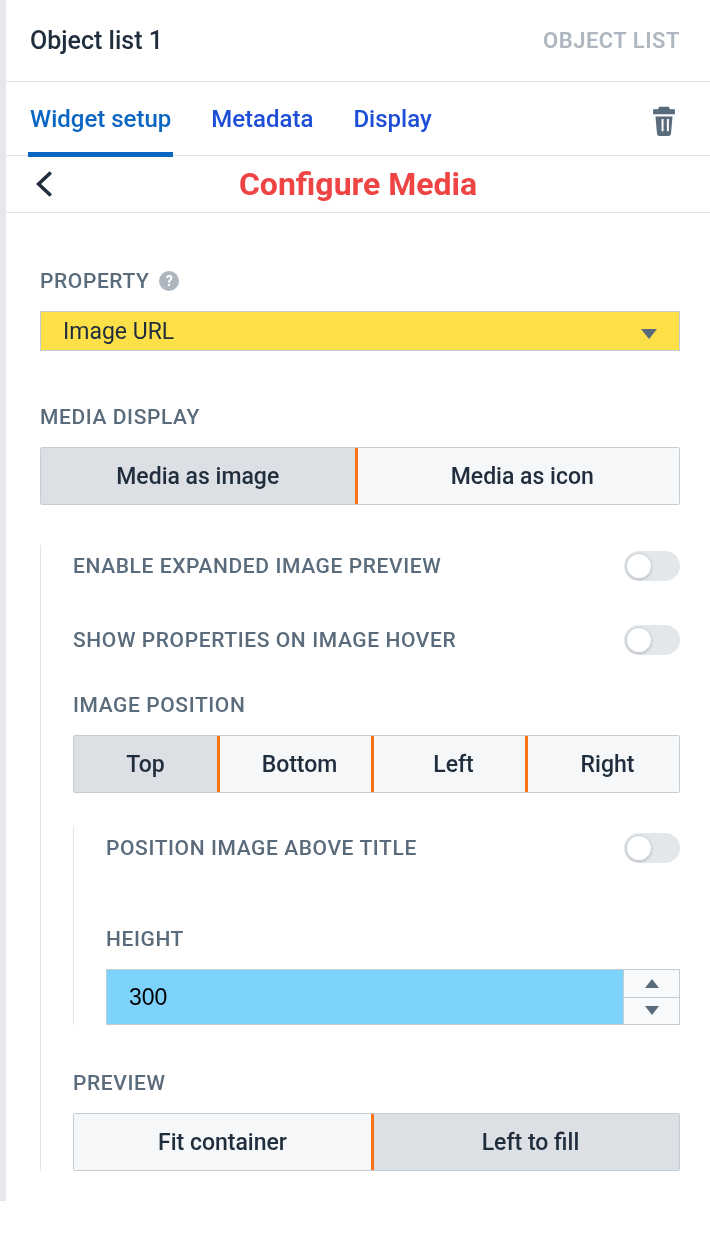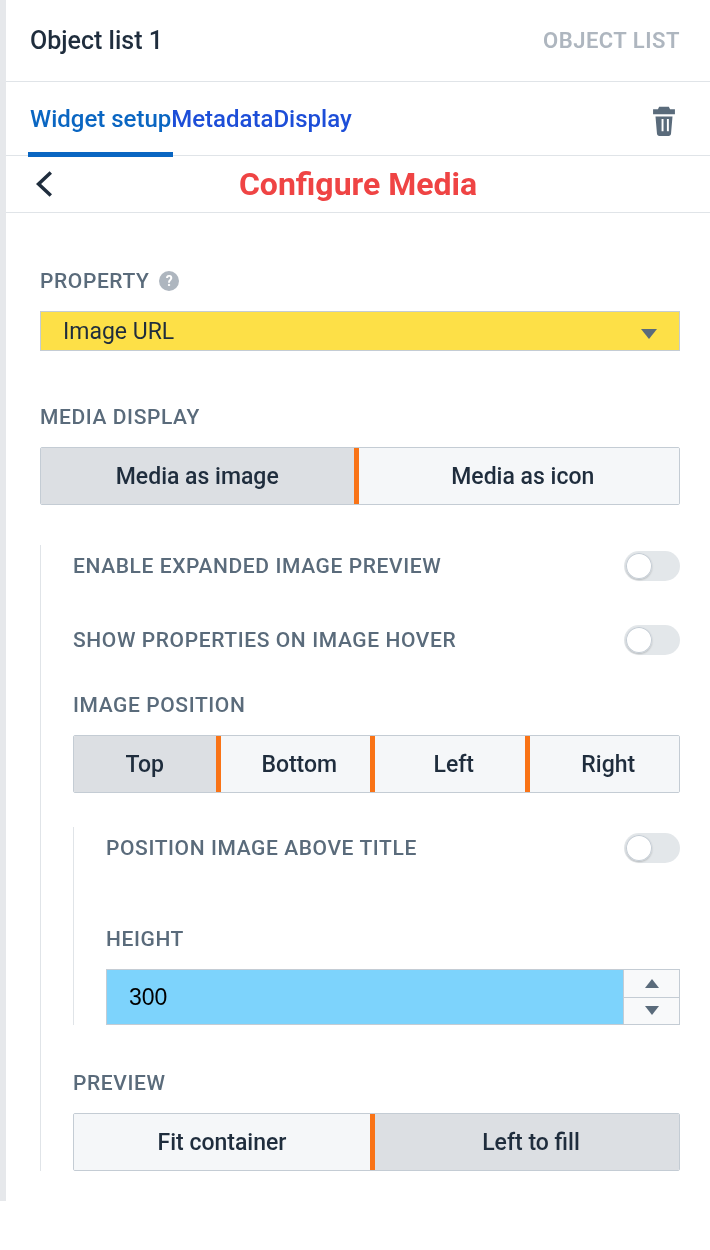--- a/index.html
+++ b/index.html
@@ -4,42 +4,42 @@
 <style>
   * { box-sizing: border-box; margin: 0; padding: 0; }
   html, body { width: 710px; height: 1250px; font-family: -apple-system, BlinkMacSystemFont, "Segoe UI", Roboto, Helvetica, Arial, sans-serif; color: #1f2d3d; background: #ffffff; }
   .panel { width: 710px; border-left: 6px solid #e6e8eb; }
   
   .header { display: flex; align-items: center; justify-content: space-between; padding: 26px 30px 26px 24px; border-bottom: 1px solid #e0e4e8; }
   .header .title { font-size: 25px; font-weight: 500; color: #1f2d3d; }
   .header .type-label { font-size: 22px; font-weight: 600; letter-spacing: .5px; color: #aeb6bf; }
   
   .tabs-row { display: flex; align-items: center; padding: 0 30px 0 24px; border-bottom: 1px solid #e0e4e8; height: 74px; }
-  .tabs { display: flex; flex: 1; }
+  .tabs { display: flex; gap: 40px; flex: 1; }
   .tab { font-size: 24px; font-weight: 500; color: #1d4ed8; height: 74px; display:flex; align-items:center; cursor: pointer; position: relative; }
   .tab.active { color: #0a66c2; }
   .tab.active::after { content: ""; position: absolute; left: -2px; right: -2px; bottom: -1px; height: 5px; background: #0a66c2; }
   .trash { width: 32px; height: 36px; display: flex; align-items: center; justify-content: center; cursor: pointer; color: #5a6b7b; }
   .trash svg { width: 30px; height: 34px; }
   
   .subheader { display: flex; align-items: center; padding: 14px 24px; border-bottom: 1px solid #e0e4e8; position: relative; }
   .back-chevron { width: 28px; height: 28px; display:flex; align-items:center; justify-content:center; cursor:pointer; color:#1f2d3d; }
   .back-chevron svg { width: 16px; height: 26px; }
   .subheader-title { position: absolute; left: 0; right: 0; text-align: center; font-size: 32px; font-weight: 700; color: #ef4444; pointer-events: none; }
   
   .body { padding: 56px 30px 30px 34px; }
   .section-label { display: flex; align-items: center; font-size: 21px; font-weight: 500; letter-spacing: .6px; color: #5a6b7b; margin-bottom: 18px; }
   .helpdot { width: 20px; height: 20px; border-radius: 50%; background: #aeb6bf; color:#fff; font-size:14px; font-weight:700; display:inline-flex; align-items:center; justify-content:center; margin-left: 10px; }
   .select { width: 100%; height: 40px; border: 1px solid #c4ccd4; background: #fde047; display:flex; align-items:center; justify-content:space-between; padding: 0 22px; font-size: 23px; cursor:pointer; }
   .select .caret { color:#5a6b7b; }
   .select .caret svg { width: 16px; height: 10px; }
   .gap-lg { height: 54px; }
   .seg-group { display:flex; width:100%; border:1px solid #c4ccd4; border-radius:2px; overflow:hidden; }
   .seg-btn { flex:1; height:56px; display:flex; align-items:center; justify-content:center; font-size:23px; font-weight:500; background:#f5f7f9; cursor:pointer; color:#1f2d3d; }
-  .seg-btn + .seg-btn { border-left:5px solid #f97316;padding-left:8px; }
+  .seg-btn + .seg-btn { border-left:3px solid #f97316;padding-left:8px; }
   .seg-btn.active { background:#dcdfe3; }
   
   .indent1 { border-left:1px solid #e0e4e8; margin-left:0; padding-left:32px; margin-top: 40px; }
   .toggle-row { display:flex; align-items:center; justify-content:space-between; padding: 6px 0 6px 0; margin-bottom: 32px; }
   .toggle-row .tlabel { font-size:21px; font-weight:500; letter-spacing:.6px; color:#5a6b7b; }
   .toggle { width:56px; height:30px; border-radius:30px; background:#e3e7ea; position:relative; cursor:pointer; flex:0 0 auto; }
   .toggle .knob { position:absolute; width:26px; height:26px; border-radius:50%; background:#fff; top:2px; left:2px; box-shadow:0 0 0 1px #c4ccd4 inset, 0 1px 2px rgba(0,0,0,.2); }
   .indent2 { border-left:1px solid #e0e4e8; margin-left:0; padding-left:32px; margin-top: 34px; }
   .number-field { display:flex; width:100%; }
   .number-input { flex:1; height:56px; border:1px solid #c4ccd4; background:#7dd3fc; font-size:23px; padding:0 22px; outline:none; }

